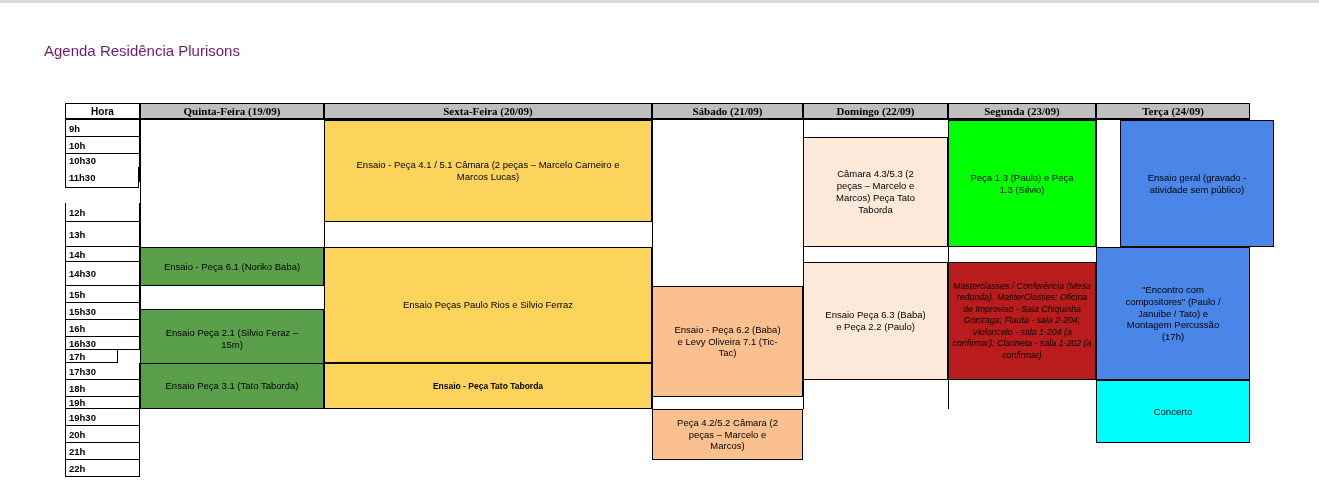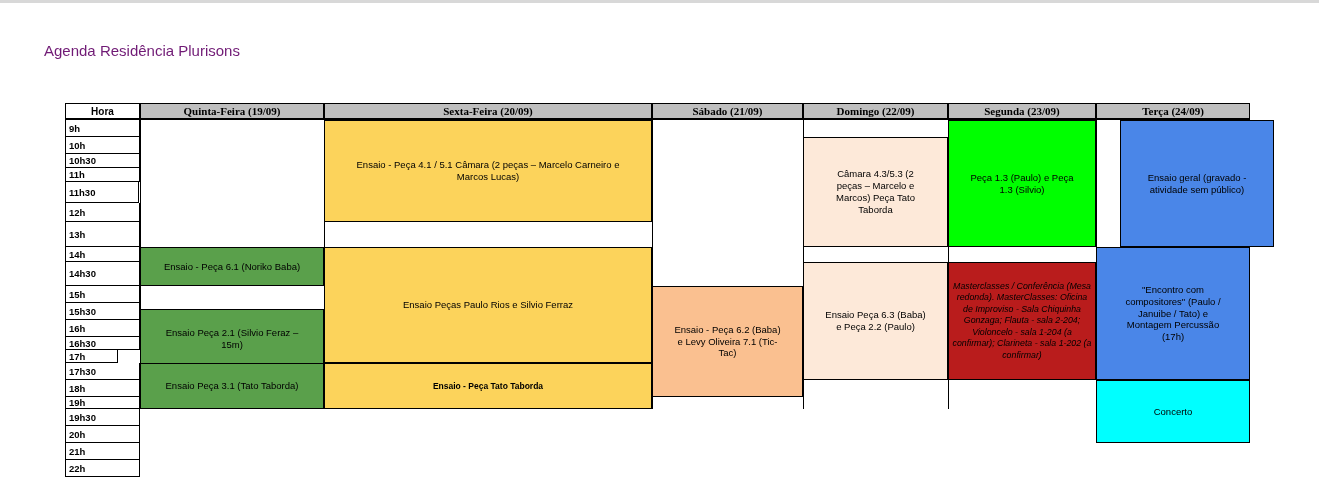--- a/index.html
+++ b/index.html
@@ -37,21 +37,21 @@
       <div class="hcell" style="left: 259px; top: 0px; width: 328px; height: 17px;">Sexta-Feira (20/09)</div>
       <div class="hcell" style="left: 587px; top: 0px; width: 151px; height: 17px;">Sábado (21/09)</div>
       <div class="hcell" style="left: 738px; top: 0px; width: 145px; height: 17px;">Domingo (22/09)</div>
       <div class="hcell" style="left: 883px; top: 0px; width: 148px; height: 17px;">Segunda (23/09)</div>
       <div class="hcell" style="left: 1031px; top: 0px; width: 154px; height: 17px;">Terça (24/09)</div>
       <div class="" id="table-body" style="left: 0px; top: 17px; width: 1185px; height: 357px; position: absolute;">
         <div class="tcell" style="left: 0px; top: 0px; width: 75px; height: 17px;">9h</div>
         <div class="tcell" style="left: 0px; top: 17px; width: 75px; height: 17px;">10h</div>
         <div class="tcell" style="left: 0px; top: 34px; width: 75px; height: 14px;">10h30</div>
         <div class="tcell" style="left: 0px; top: 48px; width: 75px; height: 14px;">11h</div>
-        <div class="tcell" style="left: 0px; top: 62px; width: 74px; height: 21px;">11h30</div>
+        <div class="tcell" style="left: 0px; top: 47px; width: 74px; height: 21px;">11h30</div>
         <div class="tcell" style="left: 0px; top: 83px; width: 75px; height: 19px;">12h</div>
         <div class="tcell" style="left: 0px; top: 102px; width: 75px; height: 25px;">13h</div>
         <div class="tcell" style="left: 0px; top: 127px; width: 75px; height: 15px;">14h</div>
         <div class="tcell" style="left: 0px; top: 142px; width: 75px; height: 24px;">14h30</div>
         <div class="tcell" style="left: 0px; top: 166px; width: 75px; height: 17px;">15h</div>
         <div class="tcell" style="left: 0px; top: 183px; width: 75px; height: 17px;">15h30</div>
         <div class="tcell" style="left: 0px; top: 200px; width: 75px; height: 17px;">16h</div>
         <div class="tcell" style="left: 0px; top: 217px; width: 75px; height: 13px;">16h30</div>
         <div class="tcell" style="left: 0px; top: 230px; width: 53px; height: 13px;">17h</div>
         <div class="tcell" style="left: 0px; top: 243px; width: 75px; height: 17px;">17h30</div>
@@ -68,20 +68,21 @@
         <div class="vline" style="left: 883px; top: 0px; width: 1px; height: 289px;"></div>
         <div class="vline" style="left: 1031px; top: 0px; width: 1px; height: 289px;"></div>
         <div class="vline" style="left: 1184px; top: 0px; width: 1px; height: 289px;"></div>
         <div class="event" style="left: 75px; top: 127px; width: 184px; height: 39px; background: rgb(90, 160, 75);">Ensaio - Peça 6.1 (Noriko Baba)</div>
         <div class="event" style="left: 75px; top: 189px; width: 184px; height: 60px; background: rgb(90, 160, 75);">Ensaio Peça 2.1 (Silvio Feraz –15m)</div>
         <div class="event" style="left: 75px; top: 243px; width: 184px; height: 46px; background: rgb(90, 160, 75);">Ensaio Peça 3.1 (Tato Taborda)</div>
         <div class="event padded" style="left: 259px; top: 0px; width: 328px; height: 102px; background: rgb(252, 211, 91);">Ensaio - Peça 4.1 / 5.1 Câmara (2 peças – Marcelo Carneiro e Marcos Lucas)</div>
         <div class="event" style="left: 259px; top: 127px; width: 328px; height: 116px; background: rgb(252, 211, 91);">Ensaio Peças Paulo Rios e Silvio Ferraz</div>
         <div class="event emph" style="left: 259px; top: 243px; width: 328px; height: 46px; background: rgb(252, 211, 91);">Ensaio - Peça Tato Taborda</div>
         <div class="event" style="left: 587px; top: 166px; width: 151px; height: 111px; background: rgb(250, 192, 144);">Ensaio - Peça 6.2 (Baba) e Levy Oliveira 7.1 (Tic-Tac)</div>
+        <div class="event" style="left: 587px; top: 289px; width: 151px; height: 51px; background: rgb(250, 192, 144);">Peça 4.2/5.2 Câmara (2 peças – Marcelo e Marcos)</div>
         <div class="event" style="left: 738px; top: 17px; width: 145px; height: 110px; background: rgb(253, 233, 217);">Câmara 4.3/5.3 (2 peças – Marcelo e Marcos) Peça Tato Taborda</div>
         <div class="event" style="left: 738px; top: 142px; width: 145px; height: 118px; background: rgb(253, 233, 217);">Ensaio Peça 6.3 (Baba) e Peça 2.2 (Paulo)</div>
         <div class="event" style="left: 883px; top: 0px; width: 148px; height: 127px; background: rgb(0, 255, 0);">Peça 1.3 (Paulo) e Peça 1.3 (Silvio)</div>
         <div class="event small" style="left: 883px; top: 142px; width: 148px; height: 118px; background: #b91c1c; font-style: italic;">Masterclasses / Conferência (Mesa redonda). MasterClasses: Oficina de Improviso - Sala Chiquinha Gonzaga; Flauta - sala 2-204; Violoncelo - sala 1-204 (a confirmar); Clarineta - sala 1-202 (a confirmar)</div>
         <div class="event" style="left: 1031px; top: 0px; width: 154px; height: 127px; background: rgb(74, 134, 232); margin-left: 24px;">Ensaio geral (gravado - atividade sem público)</div>
         <div class="event" style="left: 1031px; top: 127px; width: 154px; height: 133px; background: rgb(74, 134, 232);">"Encontro com compositores" (Paulo / Januibe / Tato) e Montagem Percussão (17h)</div>
         <div class="event" style="left: 1031px; top: 260px; width: 154px; height: 63px; background: rgb(0, 255, 255);">Concerto</div>
       </div>
     </div>
 </div>

